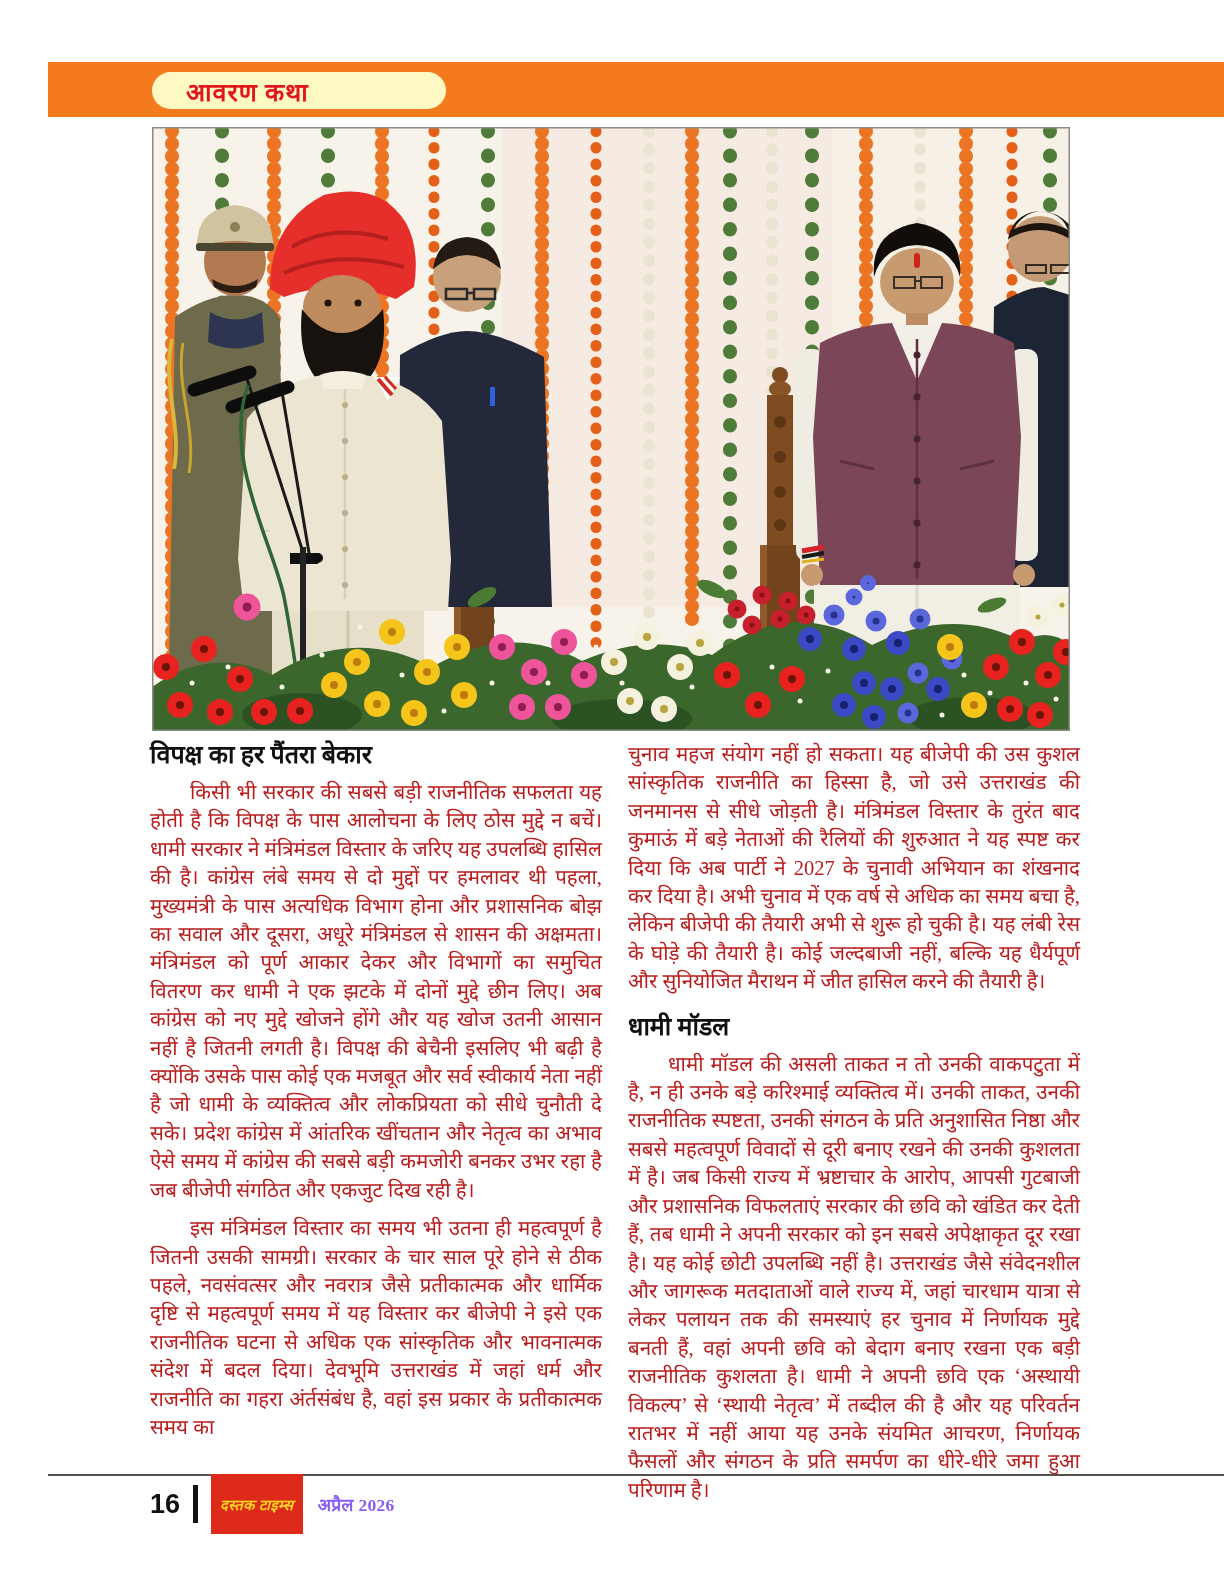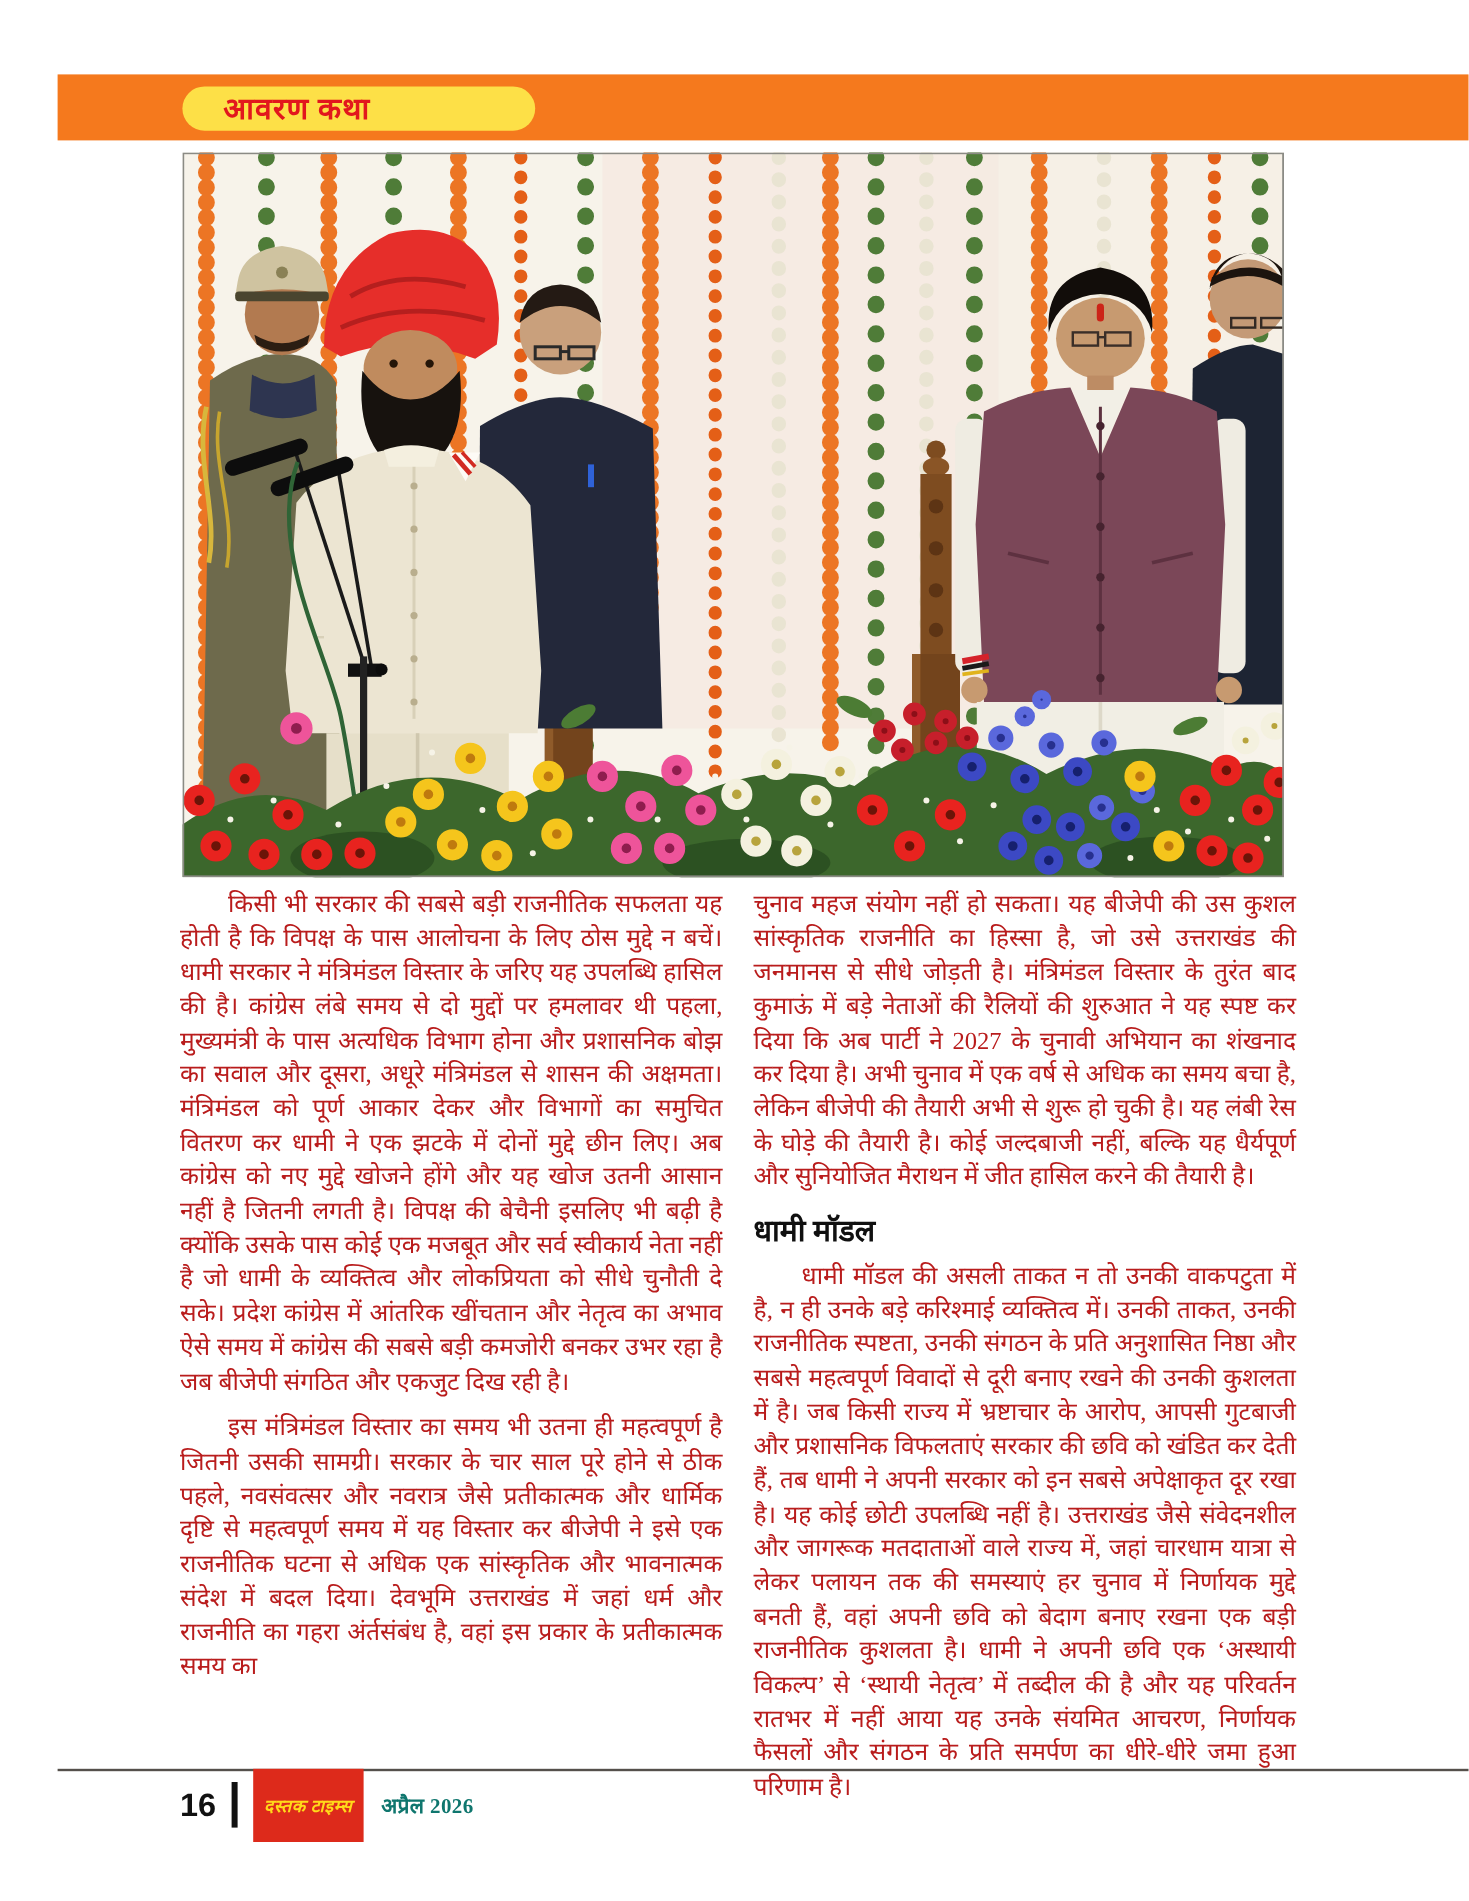--- a/index.html
+++ b/index.html
@@ -1,22 +1,22 @@
 <!DOCTYPE html>
 <html><head>
 <meta charset="utf-8">
 <style>
   html,body{margin:0;padding:0;background:#ffffff;}
   .page{position:relative;width:1224px;height:1584px;background:#ffffff;overflow:hidden;
         font-family:"Liberation Serif","DejaVu Serif",serif;}
 
   
   .header-bar{position:absolute;left:48px;top:62px;width:1176px;height:55px;background:#F5791D;}
-  .section-pill{position:absolute;left:104px;top:10px;width:294px;height:37px;background:#fde047;
-                border-radius:19px;display:flex;align-items:flex-start;}
+  .section-pill{position:absolute;left:104px;top:10px;width:294px;height:37px;background:#fef9c3;
+                border-radius:19px;display:flex;align-items:center;}
   .section-label{color:#E2171D;font-weight:bold;font-size:25px;padding-left:34px;letter-spacing:1px;}
 
   
   .photo-frame{position:absolute;left:152px;top:127px;width:918px;height:604px;}
   .photo-frame svg{display:block;}
 
   
   .col{position:absolute;top:740px;width:452px;}
   .col-left{left:150px;}
   .col-right{left:628px;}
@@ -25,21 +25,21 @@
   p.body{font-size:20.5px;line-height:28.4px;color:#b91c1c;text-align:justify;margin:0 0 10px 0;}
   p.body.ind{text-indent:40px;}
 
   
   .footer-rule{position:absolute;left:48px;top:1474px;width:1176px;height:2px;background:#55504b;}
   .footer{position:absolute;left:150px;top:1484px;height:40px;display:flex;align-items:center;}
   .page-number{font-family:"Liberation Sans","DejaVu Sans",sans-serif;font-size:27px;font-weight:bold;color:#111;text-align:right;}
   .footer-bar{width:5px;height:38px;background:#111;margin-left:13px;margin-right:13px;}
   .magazine-logo{background:#DD2A1B;color:#FFD91A;font-weight:bold;font-style:italic;
                  font-size:14.5px;padding:20px 9px;letter-spacing:.5px;}
-  .issue-date{font-size:17.5px;font-weight:bold;color:#0f766e;margin-left:15px;letter-spacing:.3px;}
+  .issue-date{font-size:17.5px;font-weight:bold;color:#8b5cf6;margin-left:15px;letter-spacing:.3px;}
 
   
   .gOr{stroke:#ec7524;stroke-width:14;stroke-dasharray:.5 12;stroke-linecap:round;fill:none;}
   .gOr2{stroke:#e45f17;stroke-width:11;stroke-dasharray:.5 16;stroke-linecap:round;fill:none;}
   .gGr{stroke:#4f7c38;stroke-width:14;stroke-dasharray:.5 24;stroke-linecap:round;fill:none;}
   .gWh{stroke:#e9e4d2;stroke-width:12;stroke-dasharray:.5 18;stroke-linecap:round;fill:none;}
 
   
   .fR{fill:#6b1408;stroke:#e8231f;stroke-width:9;}
   .fY{fill:#bf7a0e;stroke:#f5c51c;stroke-width:9;}
@@ -315,20 +315,21 @@
           <circle class="dotW" cx="904" cy="572" r="2.5"></circle>
         <circle class="dotW" cx="208" cy="500" r="2.5"></circle>
           <circle class="dotW" cx="506" cy="496" r="2.5"></circle>
       </g>
 
       <rect x="0.75" y="0.75" width="916.5" height="602.5" fill="none" stroke="#8b8b85" stroke-width="1.5"></rect>
     </svg>
   </figure>
 
   <div class="col col-left">
+    <h2 class="art-heading">विपक्ष का हर पैंतरा बेकार</h2>
     <p class="body ind">किसी भी सरकार की सबसे बड़ी राजनीतिक सफलता यह होती है कि विपक्ष के पास आलोचना के लिए ठोस मुद्दे न बचें। धामी सरकार ने मंत्रिमंडल विस्तार के जरिए यह उपलब्धि हासिल की है। कांग्रेस लंबे समय से दो मुद्दों पर हमलावर थी पहला, मुख्यमंत्री के पास अत्यधिक विभाग होना और प्रशासनिक बोझ का सवाल और दूसरा, अधूरे मंत्रिमंडल से शासन की अक्षमता। मंत्रिमंडल को पूर्ण आकार देकर और विभागों का समुचित वितरण कर धामी ने एक झटके में दोनों मुद्दे छीन लिए। अब कांग्रेस को नए मुद्दे खोजने होंगे और यह खोज उतनी आसान नहीं है जितनी लगती है। विपक्ष की बेचैनी इसलिए भी बढ़ी है क्योंकि उसके पास कोई एक मजबूत और सर्व स्वीकार्य नेता नहीं है जो धामी के व्यक्तित्व और लोकप्रियता को सीधे चुनौती दे सके। प्रदेश कांग्रेस में आंतरिक खींचतान और नेतृत्व का अभाव ऐसे समय में कांग्रेस की सबसे बड़ी कमजोरी बनकर उभर रहा है जब बीजेपी संगठित और एकजुट दिख रही है।</p>
     <p class="body ind">इस मंत्रिमंडल विस्तार का समय भी उतना ही महत्वपूर्ण है जितनी उसकी सामग्री। सरकार के चार साल पूरे होने से ठीक पहले, नवसंवत्सर और नवरात्र जैसे प्रतीकात्मक और धार्मिक दृष्टि से महत्वपूर्ण समय में यह विस्तार कर बीजेपी ने इसे एक राजनीतिक घटना से अधिक एक सांस्कृतिक और भावनात्मक संदेश में बदल दिया। देवभूमि उत्तराखंड में जहां धर्म और राजनीति का गहरा अंर्तसंबंध है, वहां इस प्रकार के प्रतीकात्मक समय का</p>
   </div>
 
   <div class="col col-right">
     <p class="body">चुनाव महज संयोग नहीं हो सकता। यह बीजेपी की उस कुशल सांस्कृतिक राजनीति का हिस्सा है, जो उसे उत्तराखंड की जनमानस से सीधे जोड़ती है। मंत्रिमंडल विस्तार के तुरंत बाद कुमाऊं  में बड़े नेताओं की रैलियों की शुरुआत ने यह स्पष्ट कर दिया कि अब पार्टी ने 2027 के चुनावी अभियान का शंखनाद कर दिया है। अभी चुनाव में एक वर्ष से अधिक का समय बचा है, लेकिन बीजेपी की तैयारी अभी से शुरू हो चुकी है। यह लंबी रेस के घोड़े की तैयारी है। कोई जल्दबाजी नहीं, बल्कि यह धैर्यपूर्ण और सुनियोजित मैराथन में  जीत हासिल करने की तैयारी है।</p>
     <h2 class="art-heading mt">धामी मॉडल</h2>
     <p class="body ind">धामी मॉडल की असली ताकत न तो उनकी वाकपटुता में है, न ही उनके बड़े करिश्माई व्यक्तित्व में। उनकी ताकत, उनकी राजनीतिक स्पष्टता, उनकी संगठन के प्रति अनुशासित निष्ठा और सबसे महत्वपूर्ण विवादों से दूरी बनाए रखने की उनकी कुशलता में है। जब किसी राज्य में भ्रष्टाचार के आरोप, आपसी गुटबाजी और प्रशासनिक विफलताएं सरकार की छवि को खंडित कर देती हैं, तब धामी ने अपनी सरकार को इन सबसे अपेक्षाकृत दूर रखा है। यह कोई छोटी उपलब्धि नहीं है। उत्तराखंड जैसे संवेदनशील और जागरूक मतदाताओं वाले राज्य में, जहां चारधाम यात्रा से लेकर पलायन तक की समस्याएं हर चुनाव में निर्णायक मुद्दे बनती हैं, वहां अपनी छवि को बेदाग बनाए रखना एक बड़ी राजनीतिक कुशलता है। धामी ने अपनी छवि एक ‘अस्थायी विकल्प’ से  ‘स्थायी नेतृत्व’ में तब्दील की है और यह परिवर्तन रातभर में नहीं आया यह उनके संयमित आचरण, निर्णायक फैसलों और संगठन के प्रति समर्पण का धीरे-धीरे जमा हुआ परिणाम है।</p>
   </div>
 

